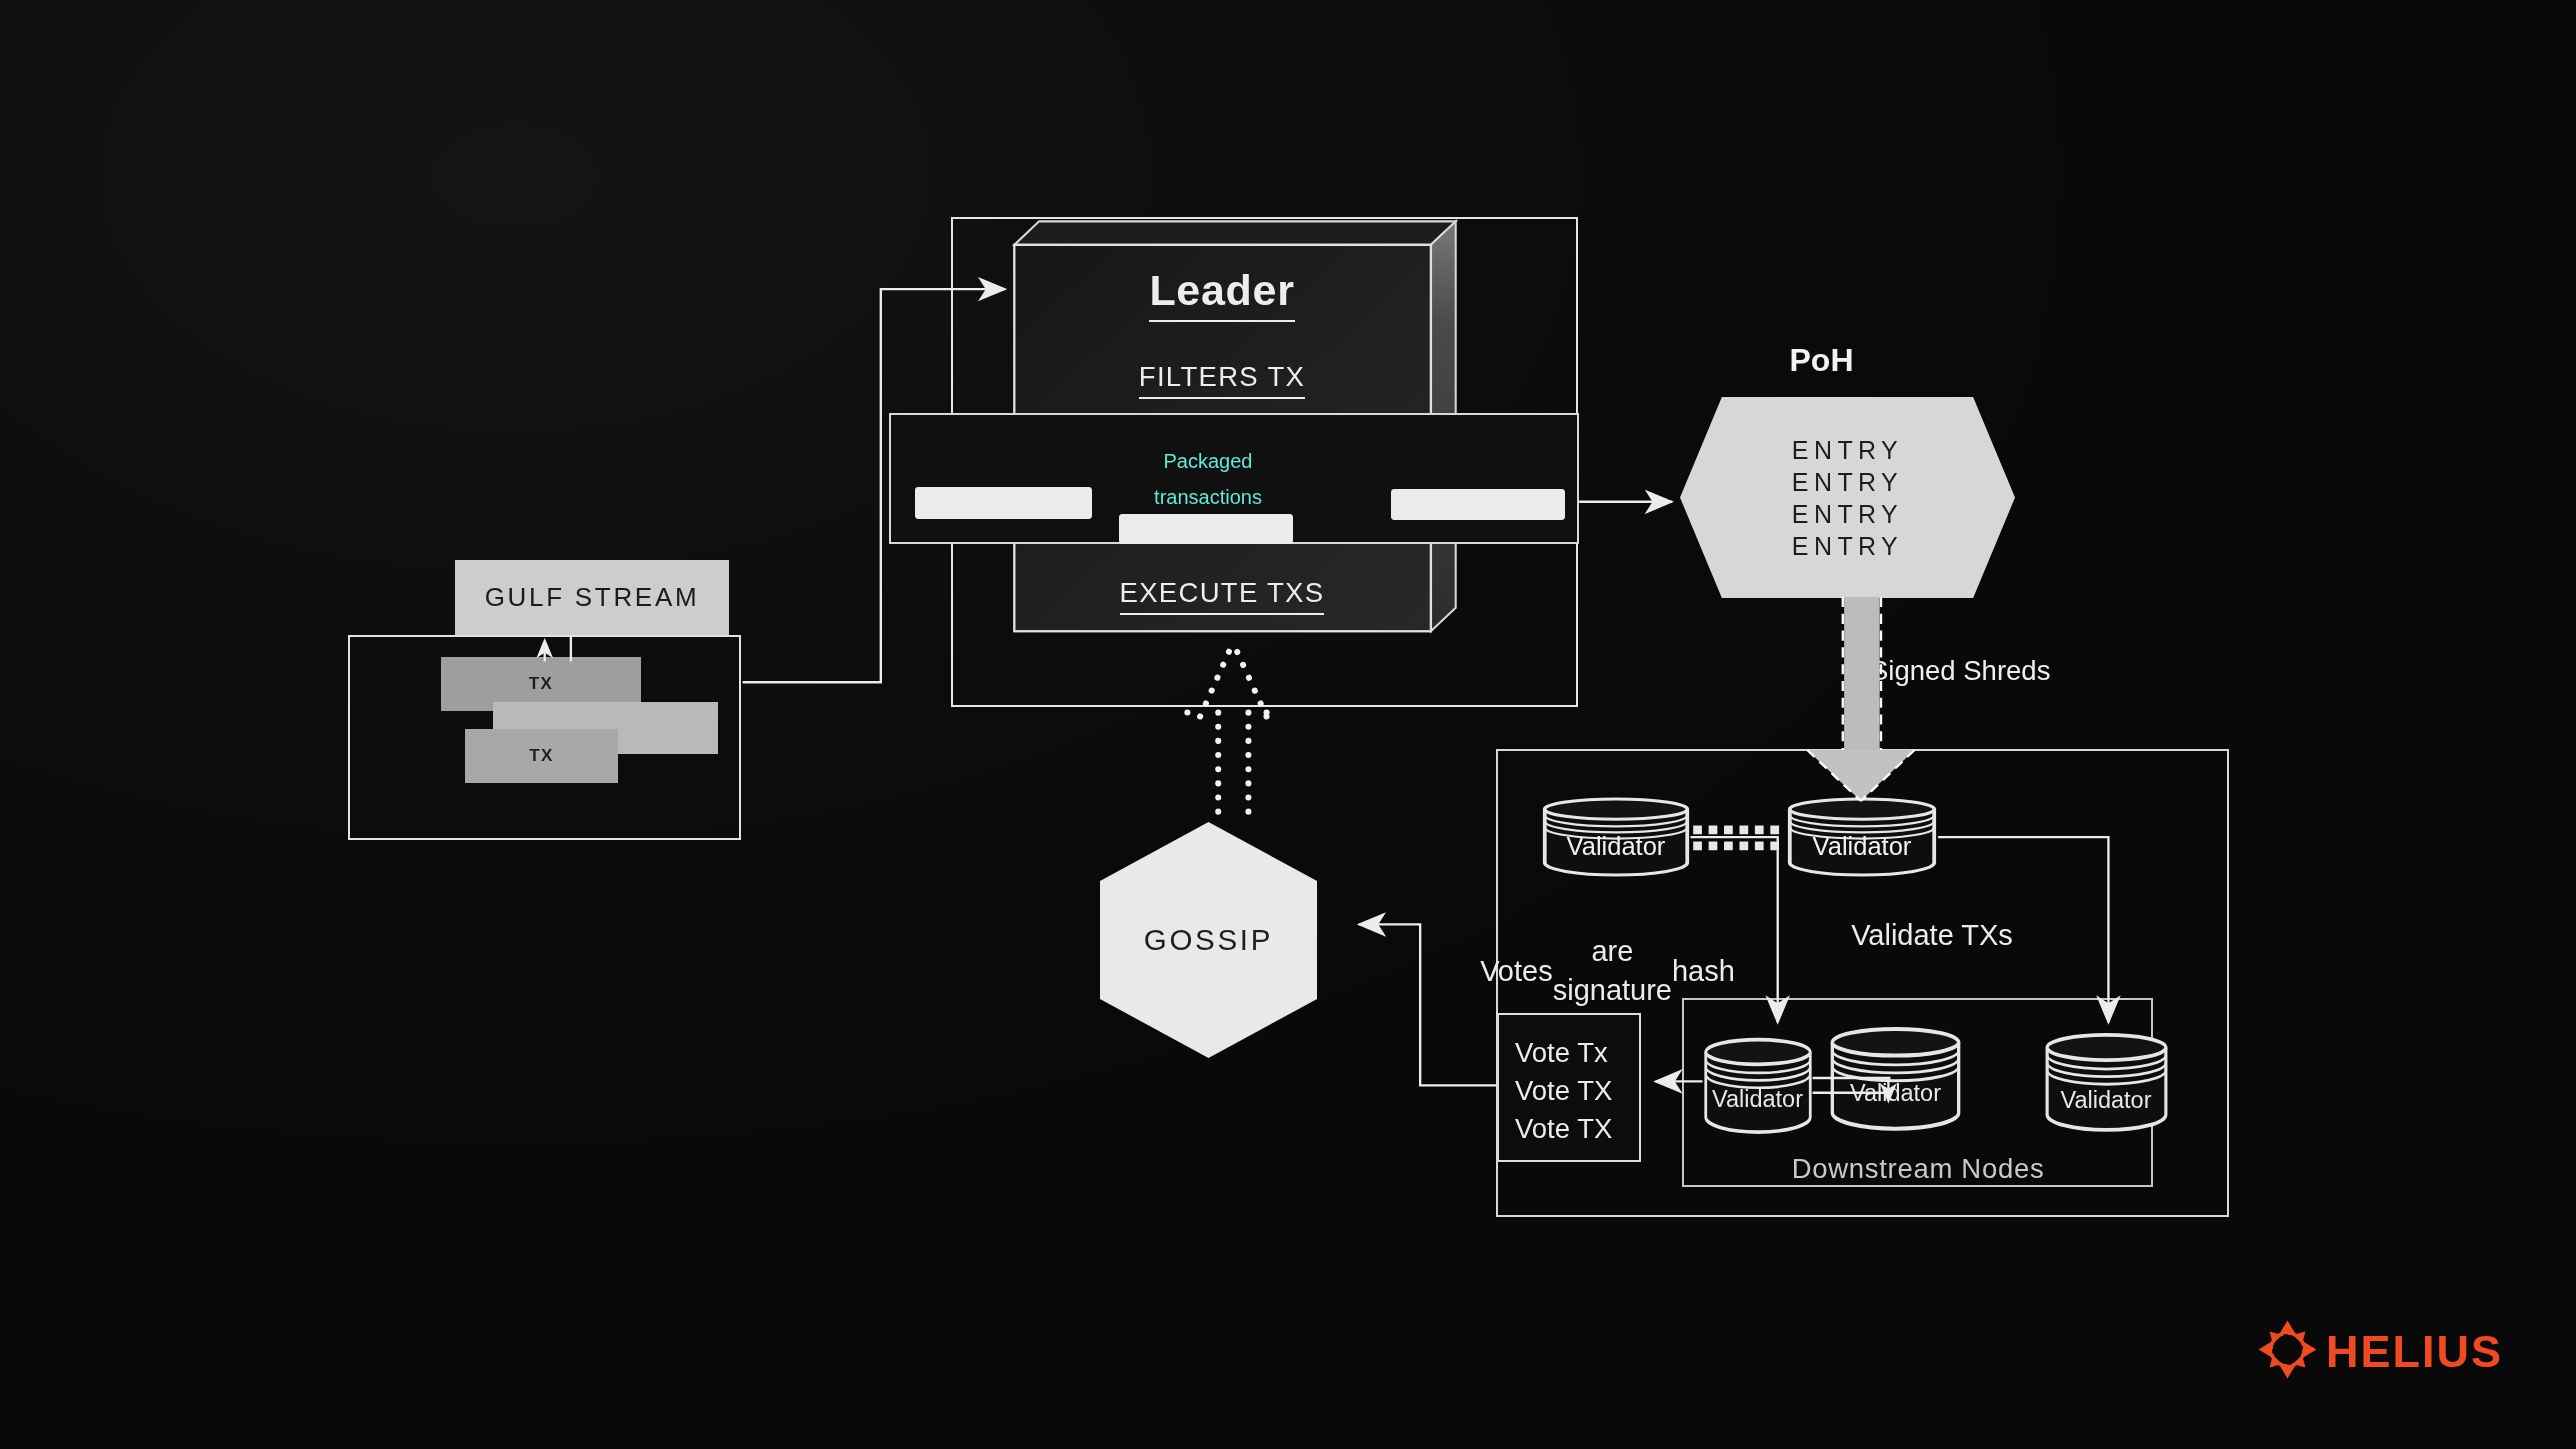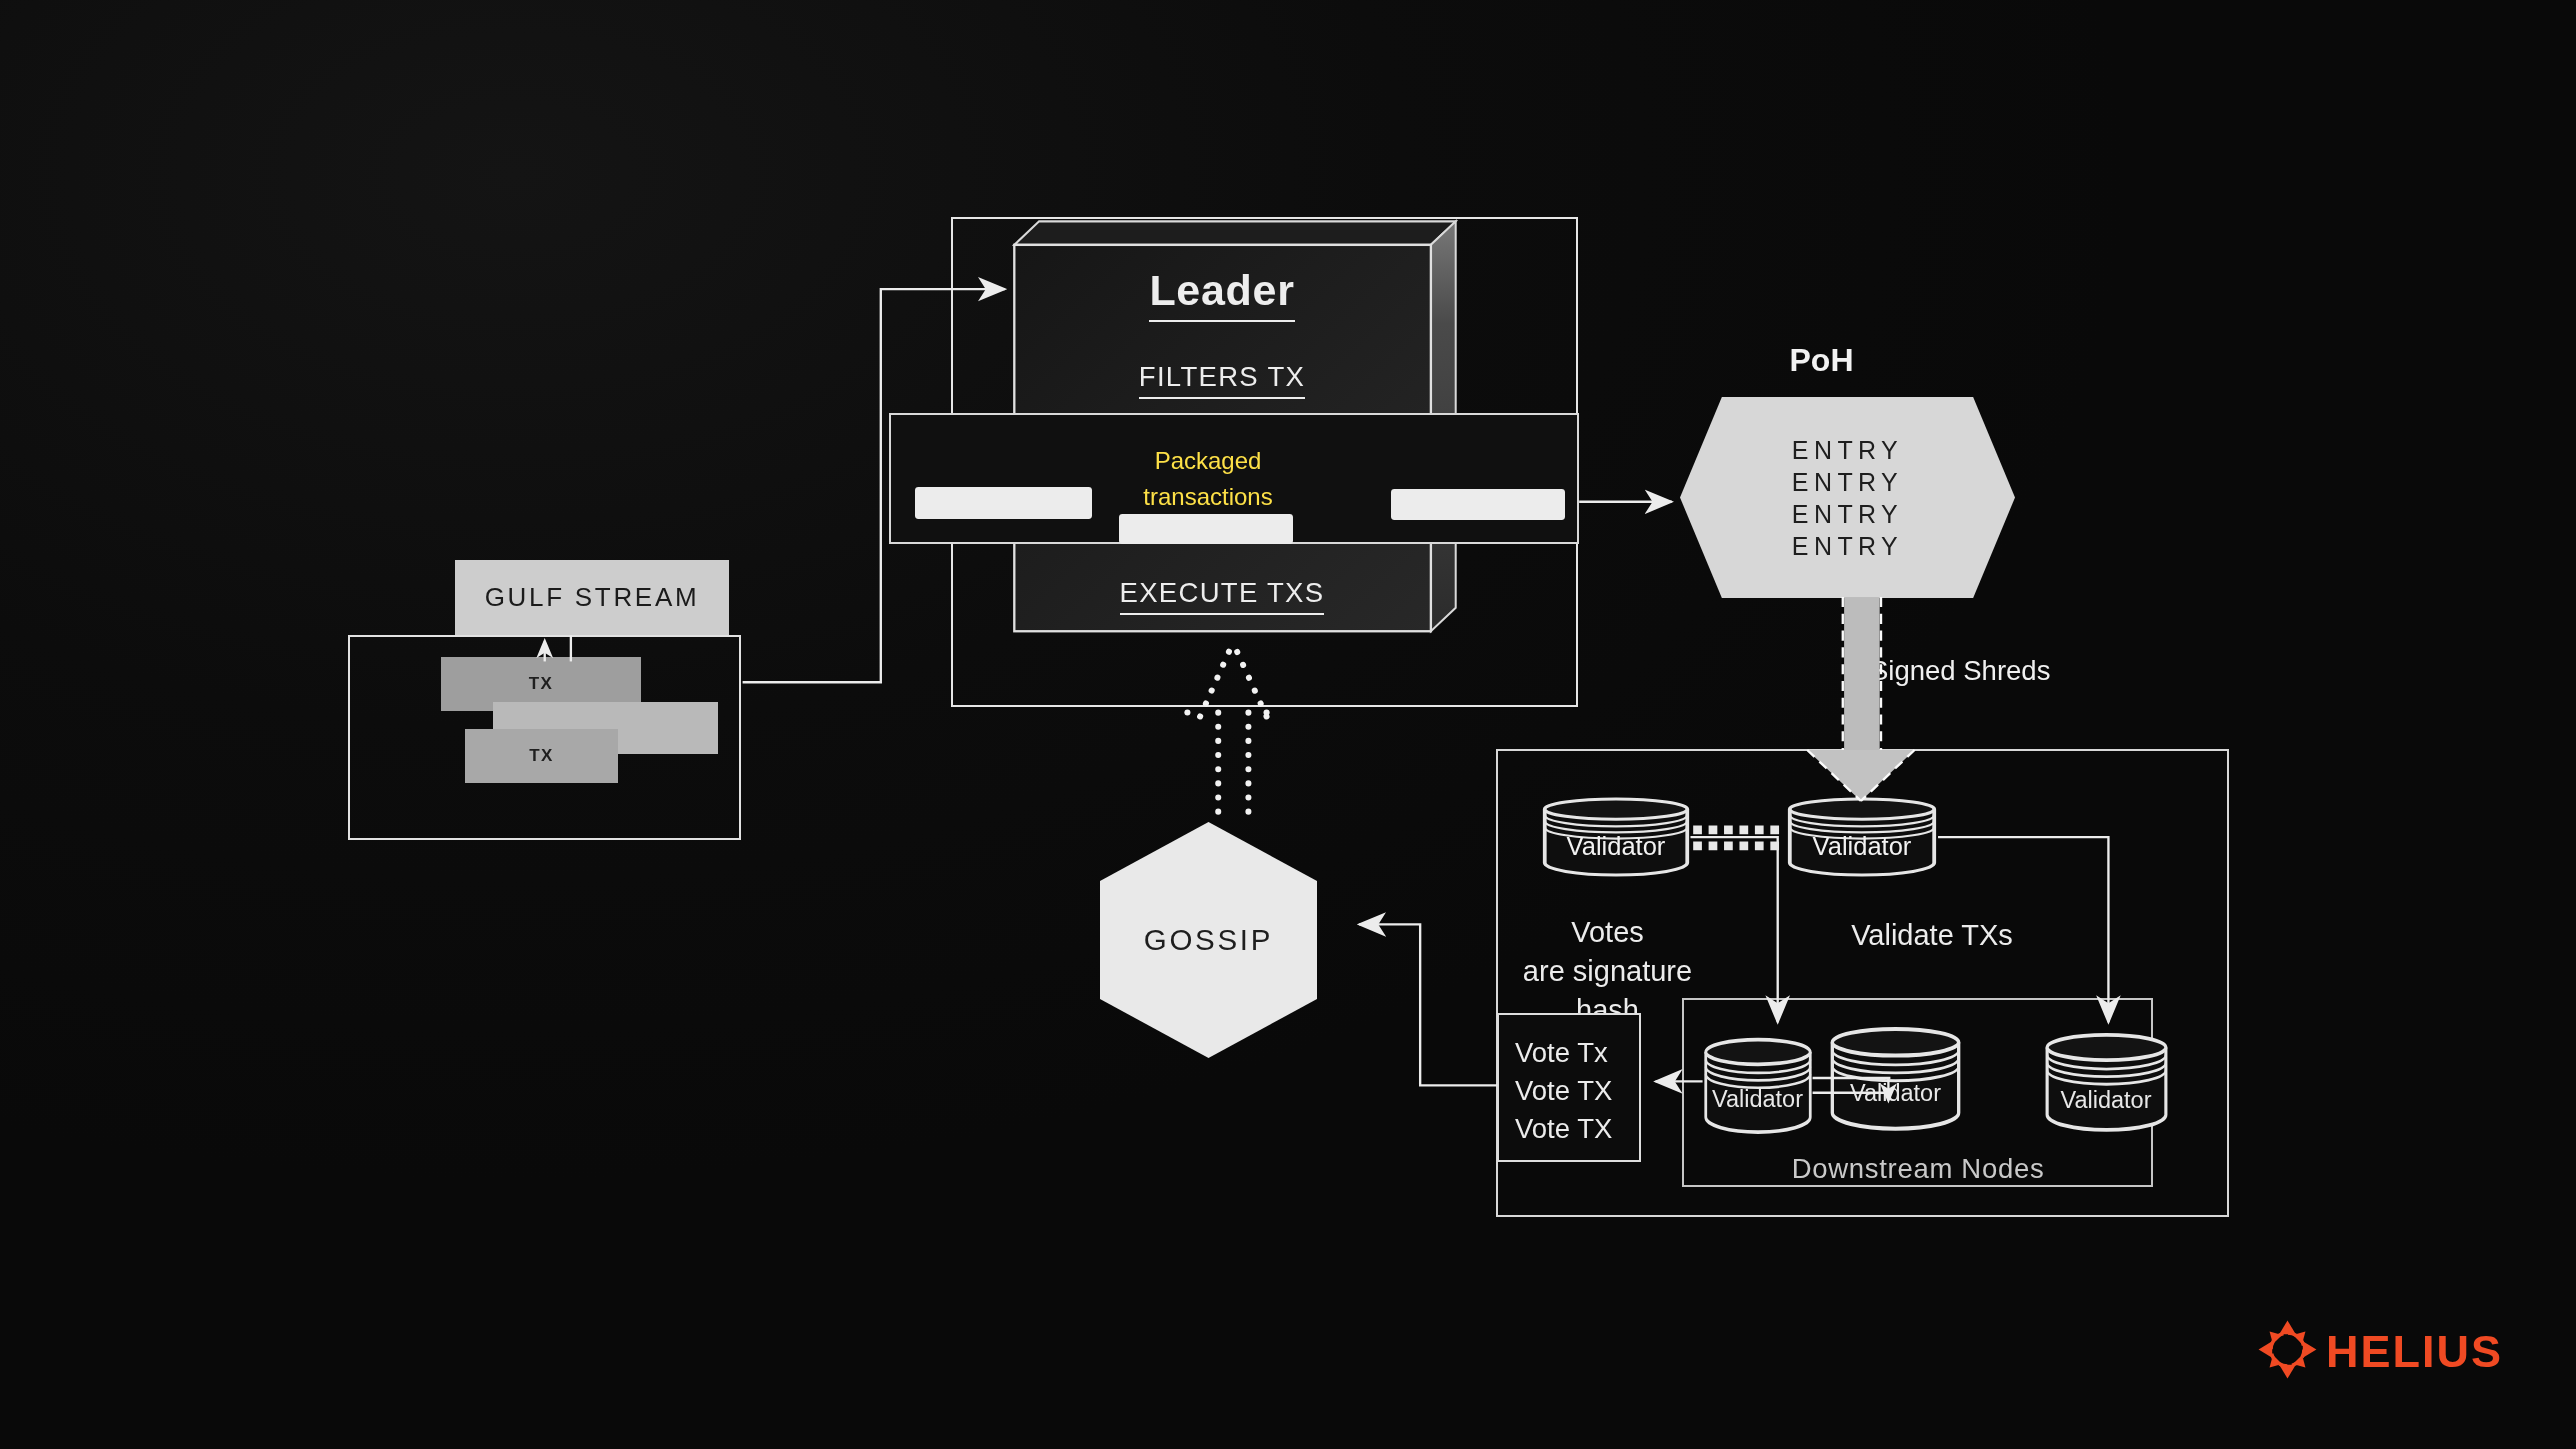--- a/index.html
+++ b/index.html
@@ -11,21 +11,21 @@
   }
   .abs{position:absolute;}
   .ctr{display:flex;align-items:center;justify-content:center;text-align:center;}
   .box-border{border:2px solid #e2e2e2;box-sizing:border-box;background:transparent;}
   .underlined{border-bottom:2.7px solid #ededed;padding-bottom:5.4px;}
   .underlined-sm{border-bottom:2px solid #ededed;padding-bottom:4px;}
   .leader-title{font-size:43px;font-weight:bold;letter-spacing:0.7px;}
   .leader-sub{font-size:27.5px;font-weight:500;letter-spacing:1.3px;margin-top:25px;}
   .band{background:#101010;border:2px solid #d9d9d9;box-sizing:border-box;}
   .band-bar{position:absolute;background:#ececec;border-radius:3.4px;}
-  .band-text{font-size:24px;line-height:36px;color:#fde047;}
+  .band-text{font-size:20px;line-height:36px;color:#5eead4;}
   .hex-poh{background:#d7d7d7;clip-path:polygon(0% 50%,12.5% 0%,87.5% 0%,100% 50%,87.5% 100%,12.5% 100%);}
   .hex-gossip{background:#e9e9e9;clip-path:polygon(50% 0%,100% 25%,100% 75%,50% 100%,0% 75%,0% 25%);}
   .entry-lines{font-size:25px;line-height:32px;letter-spacing:5.4px;color:#1e1e1e;}
   .gossip-label{font-size:29.5px;letter-spacing:2.7px;color:#1e1e1e;}
   .poh-label{font-size:32px;font-weight:bold;color:#f2f2f2;}
   .shreds-label{font-size:27.5px;color:#f0f0f0;}
   .gulf-label-box{background:#cdcdcd;color:#1b1b1b;font-size:26px;letter-spacing:2.7px;}
   .txbox{box-sizing:border-box;color:#1f1f1f;font-size:17px;font-weight:600;letter-spacing:1.3px;}
   .cyl-label{font-size:25.5px;color:#f2f2f2;font-weight:500;}
   .cyl-label-sm{font-size:23.5px;color:#e8e8e8;font-weight:500;}
@@ -124,21 +124,21 @@
 
   <svg class="abs" style="left:1786px;top:796px;z-index:3" width="152" height="83" viewBox="0 0 120 82" preserveAspectRatio="none">
     <path d="M3,13 L3,66 A57,12 0 0 0 117,66 L117,13" fill="#0e0e0e" stroke="#e6e6e6" stroke-width="3"></path>
     <ellipse cx="60" cy="13" rx="57" ry="10" fill="#131313" stroke="#e6e6e6" stroke-width="3"></ellipse>
     <path d="M3,19 A57,11 0 0 0 117,19 M3,25 A57,11 0 0 0 117,25 M3,31 A57,11 0 0 0 117,31" fill="none" stroke="#e6e6e6" stroke-width="2.2"></path>
   </svg>
   <div class="abs ctr cyl-label" style="left:1786px;top:826px;width:152px;height:40px;z-index:4">
     <span>Validator</span>
   </div>
 
-  <div class="abs ctr note" style="left:1503px;top:912px;width:209px;height:118px;flex-direction:column;z-index:3">
+  <div class="abs ctr note" style="left:1503px;top:912px;width:209px;height:118px;flex-direction:row;z-index:3">
     <span>Votes</span>
     <span>are signature</span>
     <span>hash</span>
   </div>
   <div class="abs ctr note" style="left:1838px;top:916px;width:188px;height:38px;z-index:3">
     <span>Validate TXs</span>
   </div>
 
   <div class="abs votebox" style="left:1497px;top:1013px;width:144px;height:149px;z-index:3">
     <div>Vote Tx</div>

